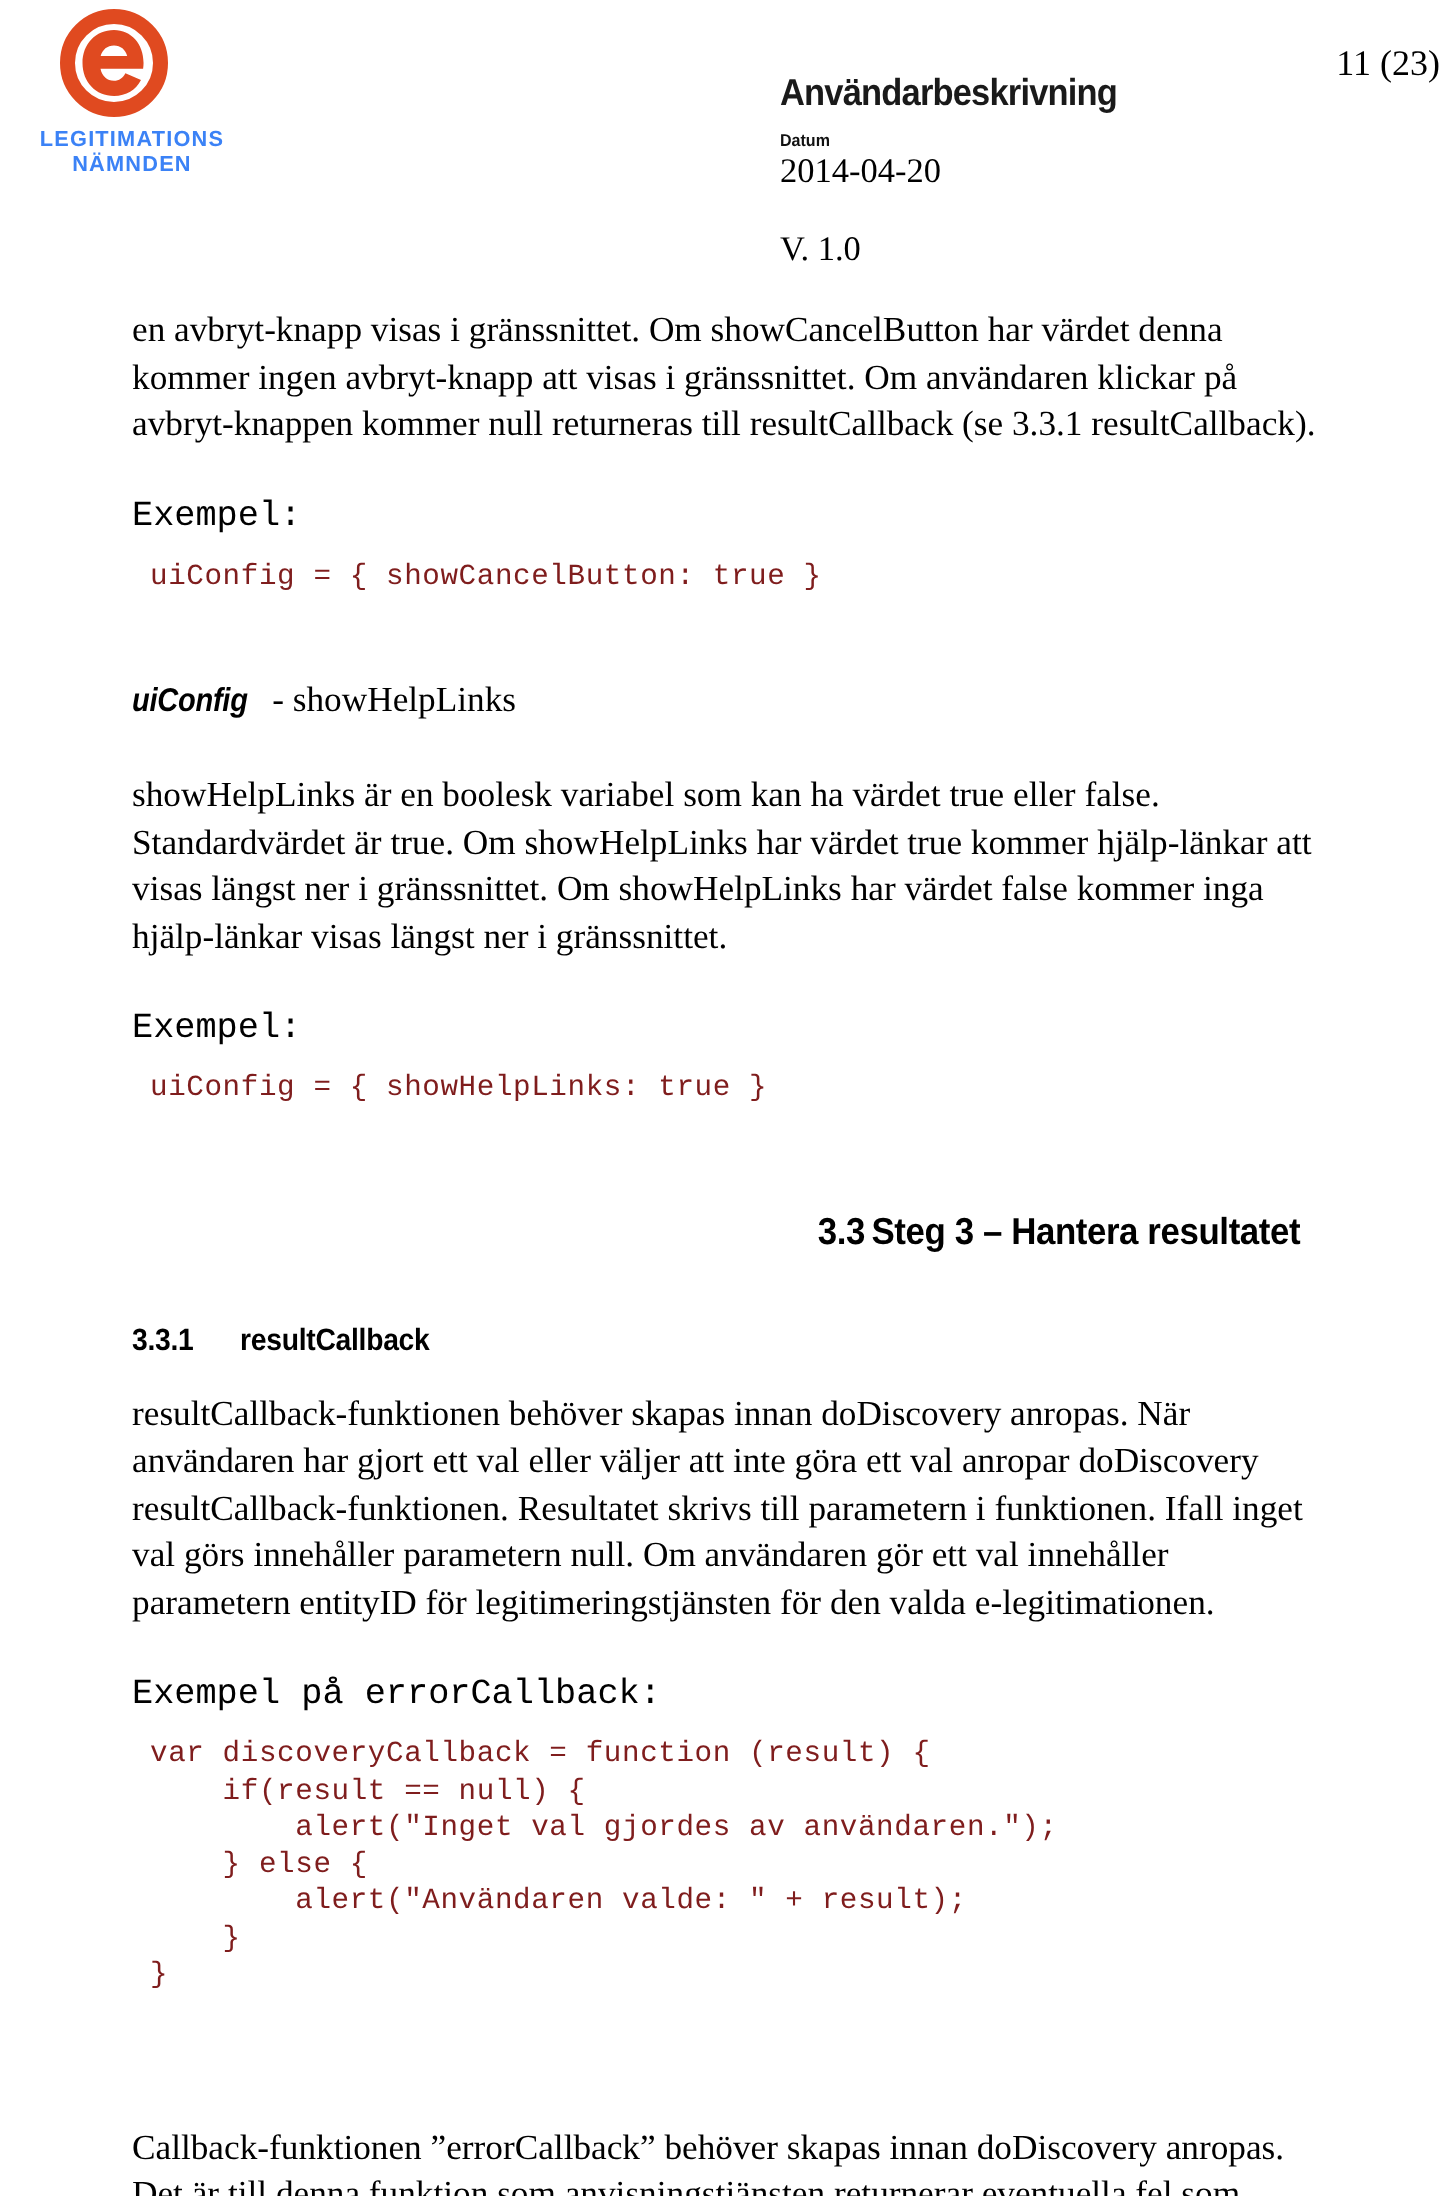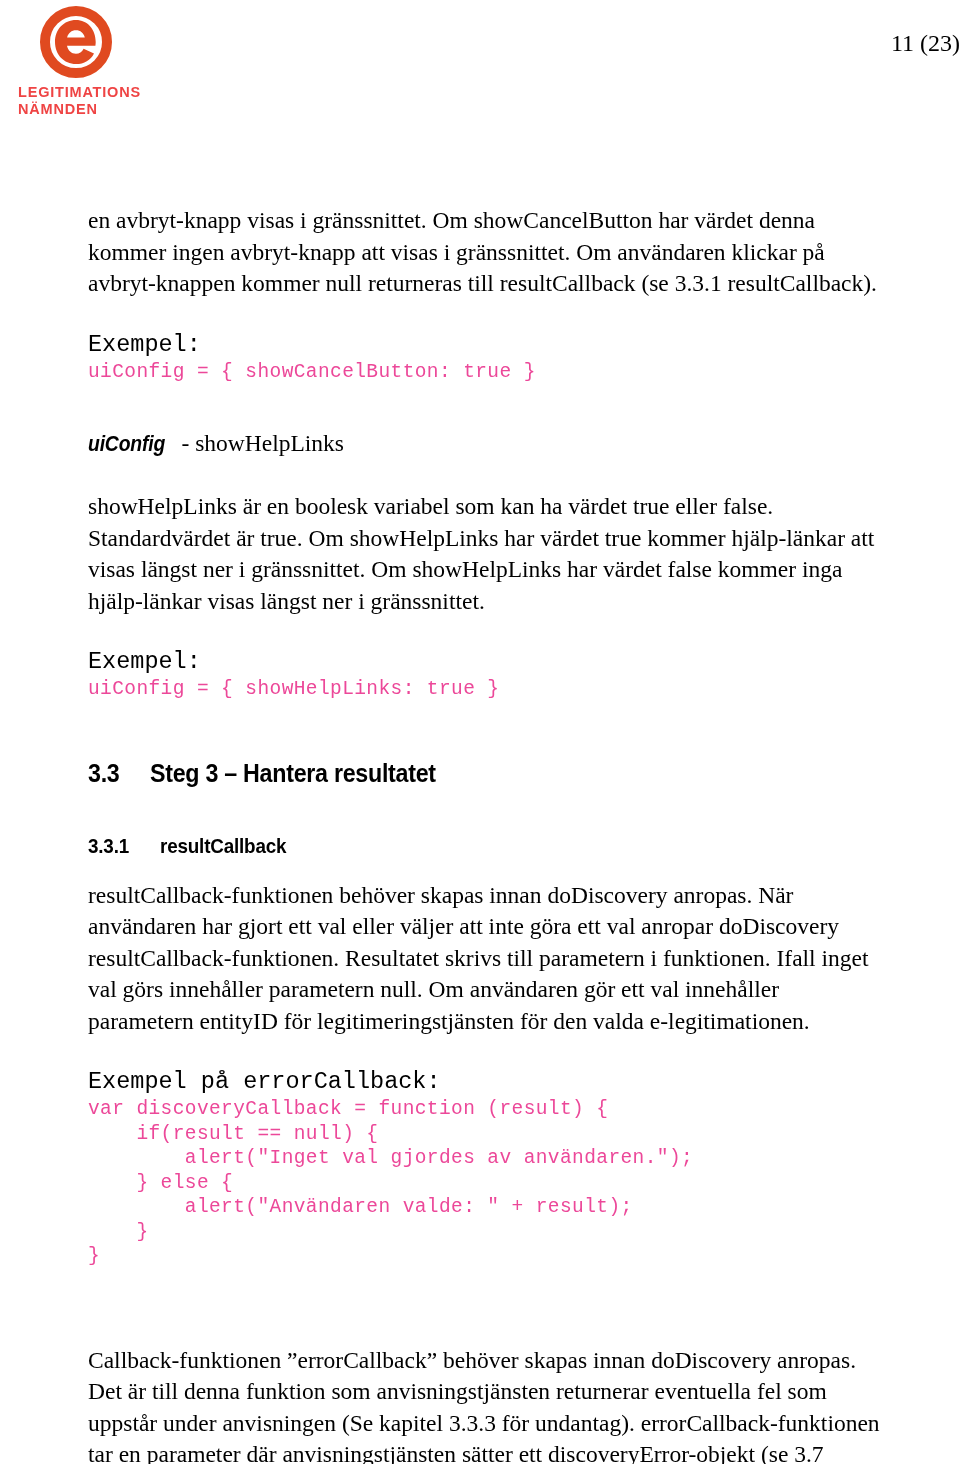--- a/index.html
+++ b/index.html
@@ -35,22 +35,22 @@
   .logo-mark {
     display: block;
     margin: 0 auto 2px 10px;
   }
   .logo-wordmark {
     font-family: "Liberation Sans", sans-serif;
     font-weight: bold;
     font-size: 14.5px;
     letter-spacing: 0.8px;
     line-height: 1.14;
-    text-align: left;
-    color: #ef4444;
+    text-align: center;
+    color: #3b82f6;
     width: 140px;
     margin-left: 0px;
   }
   .logo-wordmark .wm-line2 { display: block; }
 
   .doc-meta {
     position: absolute;
     left: 520px;
     top: 50px;
     width: 320px;
@@ -122,22 +122,22 @@
     font-family: Liberation Mono, monospace;
     font-size: 23.5px;
     line-height: 30px;
     margin: 0;
   }
 
   .code {
     font-family: "Liberation Mono", monospace;
     font-size: 19.5px;
     line-height: 24.5px;
-    color: #ec4899;
-    margin: 0;
+    color: #7f1d1d;
+    margin: 12px;
     white-space: pre;
     letter-spacing: 0.4px;
   }
 
   
   .subsection-head {
     margin: 0;
     line-height: 30px;
     white-space: nowrap;
   }
@@ -159,20 +159,21 @@
 
   
   .h2 {
     font-family: "Liberation Sans", sans-serif;
     font-weight: bold;
     font-size: 25px;
     line-height: 1.1;
     letter-spacing: -0.3px;
     margin: 0;
     white-space: nowrap;
+    text-align: right;
   }
   .h2 .num {
     display: inline-block;
     width: 62px;
     transform: scaleX(0.93);
     transform-origin: left center;
   }
   .h2 .txt {
     display: inline-block;
     transform: scaleX(0.93);
@@ -217,20 +218,26 @@
       </svg>
     </span>
     <div class="logo-wordmark">
       <span>LEGITIMATIONS</span>
       <span class="wm-line2">NÄMNDEN</span>
     </div>
   </div>
 
   <div class="page-number">11 (23)</div>
 
+  <div class="doc-meta">
+    <div class="doc-title">Användarbeskrivning</div>
+    <div class="doc-date-label">Datum</div>
+    <div class="doc-date-value">2014-04-20</div>
+    <div class="doc-version">V. 1.0</div>
+  </div>
 
 </div>
 
 <div class="content">
 
   <p class="para">en avbryt-knapp visas i gränssnittet. Om showCancelButton har värdet denna kommer ingen avbryt-knapp att visas i gränssnittet. Om användaren klickar på avbryt-knappen kommer null returneras till resultCallback (se 3.3.1 resultCallback).</p>
 
   <div class="spacer-md"></div>
 
   <p class="exempel-label">Exempel:</p>

